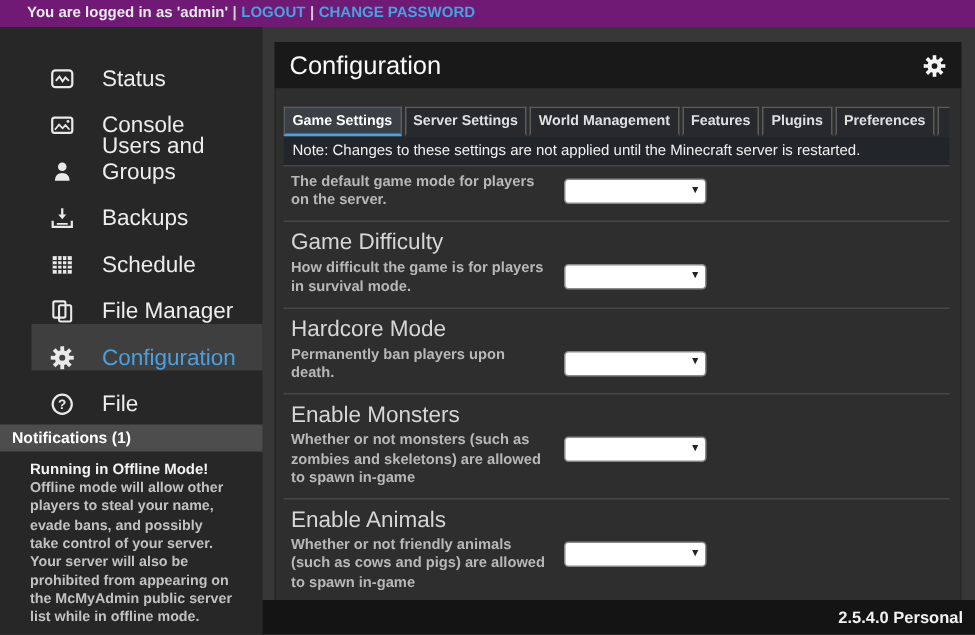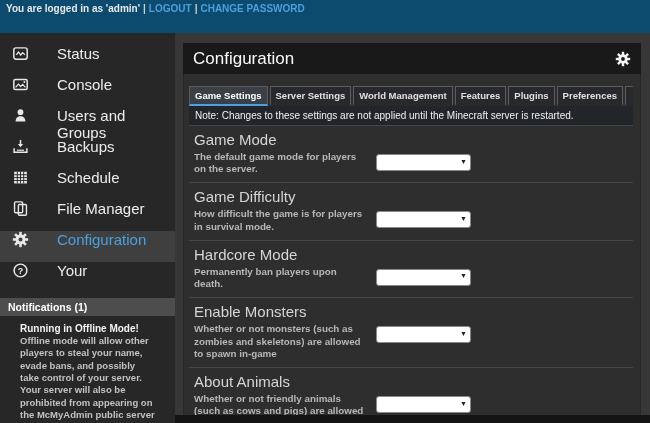--- a/index.html
+++ b/index.html
@@ -3,35 +3,35 @@
 <meta charset="utf-8">
 <style>
   html,body{margin:0;padding:0;}
   body{
     width:650px;height:423px;overflow:hidden;position:relative;
     background:#373737;font-family:"Liberation Sans",sans-serif;
     -webkit-user-select:none;
   }
   
   .topbar{
-    height:33px;background:#0c4a6e;color:#e8e8e8;
+    height:18px;background:#701a75;color:#e8e8e8;
     font-size:10px;font-weight:bold;line-height:18px;
-    padding-left:6px;white-space:nowrap;
+    padding-left:18px;white-space:nowrap;
   }
   .topbar .sep{color:#cfcfcf;margin:0 3px;}
   .topbar a{color:var(--accent,#4aa0e0);text-decoration:none;cursor:pointer;}
   
   .container{display:flex;height:405px;}
   .sidebar{width:175px;background:#272727;flex:none;display:flex;flex-direction:column;}
   .main{flex:1;display:flex;flex-direction:column;min-width:0;}
   
   .menu{padding-top:12px;}
   .menu-item{
-    height:31px;display:flex;align-items:flex-start;gap:28px;
-    padding-left:12px;color:#ededed;font-size:15px;cursor:pointer;
+    height:31px;display:flex;align-items:flex-end;gap:18px;
+    padding-left:12px;color:#ededed;font-size:15px;cursor:pointer;margin-left:21px;
   }
   .menu-item.active{background:#3f3f3f;color:var(--accent,#4aa0e0);}
   .menu-item .icon{width:17px;height:17px;flex:none;color:#e9e9e9;display:inline-flex;}
   .menu-item .icon svg{width:17px;height:17px;}
   
   .notif-header{
     margin-top:5px;background:#4d4d4d;color:#ffffff;
     font-size:10.5px;font-weight:bold;padding:3px 8px;
   }
   .notif-body{padding:6px 20px;font-size:9.5px;font-weight:bold;color:#c2c2c2;line-height:1.3;}
@@ -175,21 +175,21 @@
           <span class="menu-label">Configuration</span>
         </div>
 
         <div class="menu-item">
           <span class="icon">
             <svg viewBox="0 0 16 16" xmlns="http://www.w3.org/2000/svg">
               <circle cx="8" cy="8" r="6" fill="none" stroke="currentColor" stroke-width="1.4"></circle>
               <text x="8" y="11" text-anchor="middle" font-size="8.5" font-weight="bold" font-family="inherit" fill="currentColor">?</text>
             </svg>
           </span>
-          <span class="menu-label">Your</span>
+          <span class="menu-label">File</span>
         </div>
       </nav>
     <div class="notif-header">Notifications (1)</div>
     <div class="notif-body">
       <div class="notif-title">Running in Offline Mode!</div>
       <div>Offline mode will allow other players to steal your name, evade bans, and possibly take control of your server. Your server will also be prohibited from appearing on the McMyAdmin public server list while in offline mode.</div>
     </div>
   </div>
 
   <div class="main">
@@ -241,21 +241,20 @@
             </div>
 
             <div class="tab">
               
             </div>
           </div>
         <div class="note">Note: Changes to these settings are not applied until the Minecraft server is restarted.</div>
         <div class="settings">
 
             <div class="setting-row">
-              <div class="setting-title">Game Mode</div>
               <div class="setting-body">
                 <div class="setting-desc">The default game mode for players on the server.</div>
                 <div class="select-wrap">
                   <select></select>
                   <span class="select-arrow">▼</span>
                 </div>
               </div>
             </div>
 
             <div class="setting-row">
@@ -285,21 +284,21 @@
               <div class="setting-body">
                 <div class="setting-desc">Whether or not monsters (such as zombies and skeletons) are allowed to spawn in-game</div>
                 <div class="select-wrap">
                   <select></select>
                   <span class="select-arrow">▼</span>
                 </div>
               </div>
             </div>
 
             <div class="setting-row">
-              <div class="setting-title">About Animals</div>
+              <div class="setting-title">Enable Animals</div>
               <div class="setting-body">
                 <div class="setting-desc">Whether or not friendly animals (such as cows and pigs) are allowed to spawn in-game</div>
                 <div class="select-wrap">
                   <select></select>
                   <span class="select-arrow">▼</span>
                 </div>
               </div>
             </div>
 
           </div>

